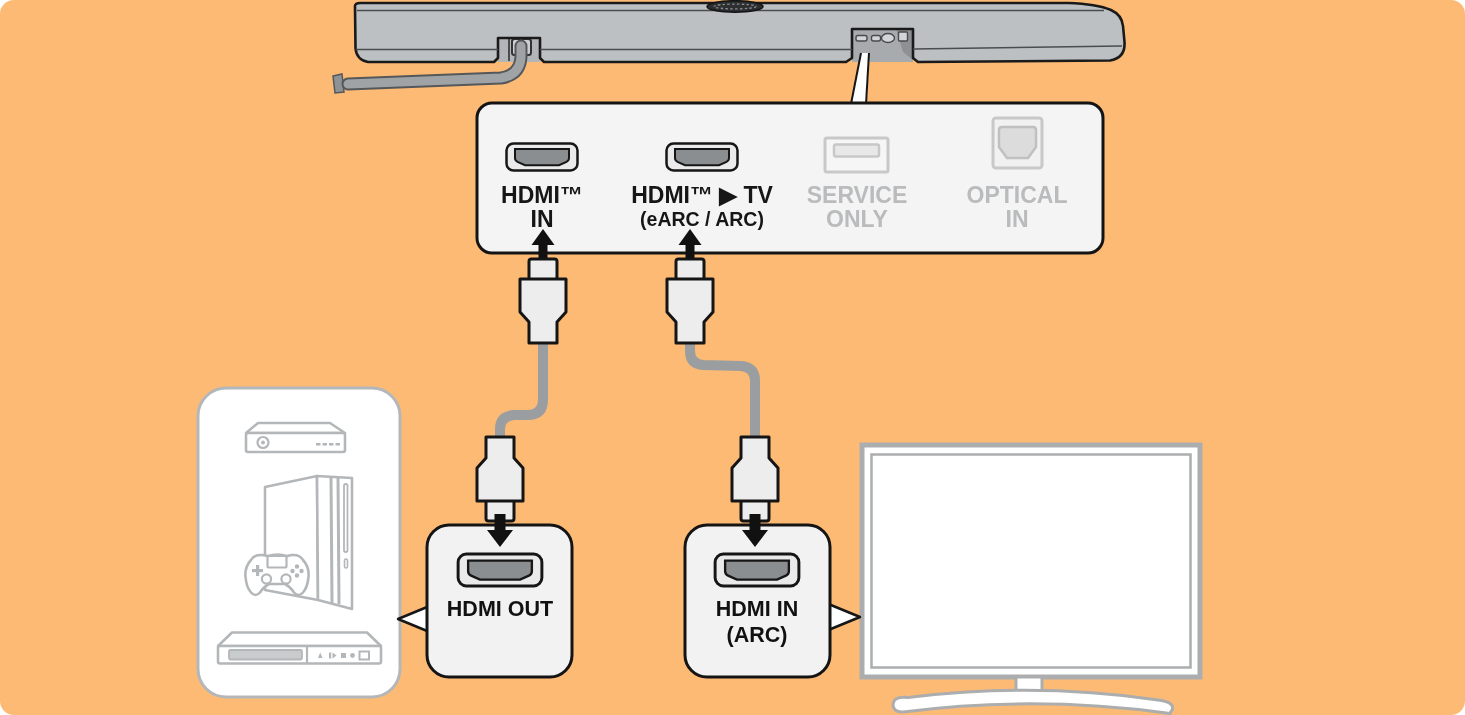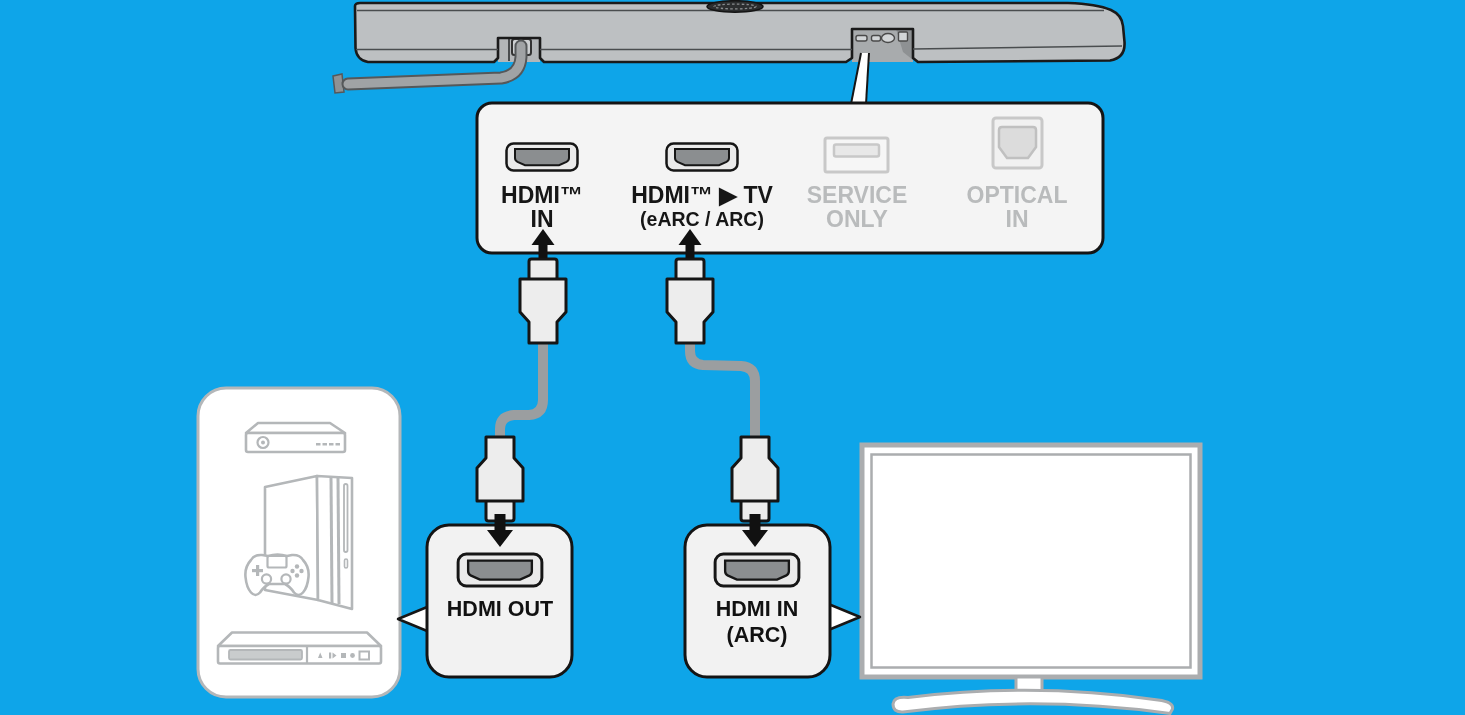--- a/index.html
+++ b/index.html
@@ -1,17 +1,17 @@
 <!DOCTYPE html>
 <html><head>
 <meta charset="utf-8">
 <style>
   html,body{margin:0;padding:0;background:#fff;}
-  .stage{position:relative;width:1465px;height:715px;background:#0ea5e9;overflow:hidden;
-         font-family:"Liberation Sans",sans-serif;}
+  .stage{position:relative;width:1465px;height:715px;background:#fdba74;overflow:hidden;
+         font-family:"Liberation Sans",sans-serif;border-radius:14px;}
   svg{display:block;}
   .plug{fill:#ededed;stroke:#151515;stroke-width:3;stroke-linejoin:round;}
   .cable{fill:none;stroke:#9b9ea0;stroke-width:10;stroke-linecap:round;stroke-linejoin:round;}
   .pcable-o{fill:none;stroke:#55585a;stroke-width:13;stroke-linecap:round;stroke-linejoin:round;}
   .pcable-i{fill:none;stroke:#a0a3a5;stroke-width:9;stroke-linecap:round;stroke-linejoin:round;}
   .devline{fill:#ffffff;stroke:#b4b7b9;stroke-width:2.6;stroke-linejoin:round;}
   .devfill{fill:#b4b7b9;stroke:none;}
   .tvline{fill:#ffffff;stroke:#abadaf;}
   .lbl{font-family:"Liberation Sans",sans-serif;font-weight:700;font-size:23px;
        fill:#161616;text-anchor:middle;}

